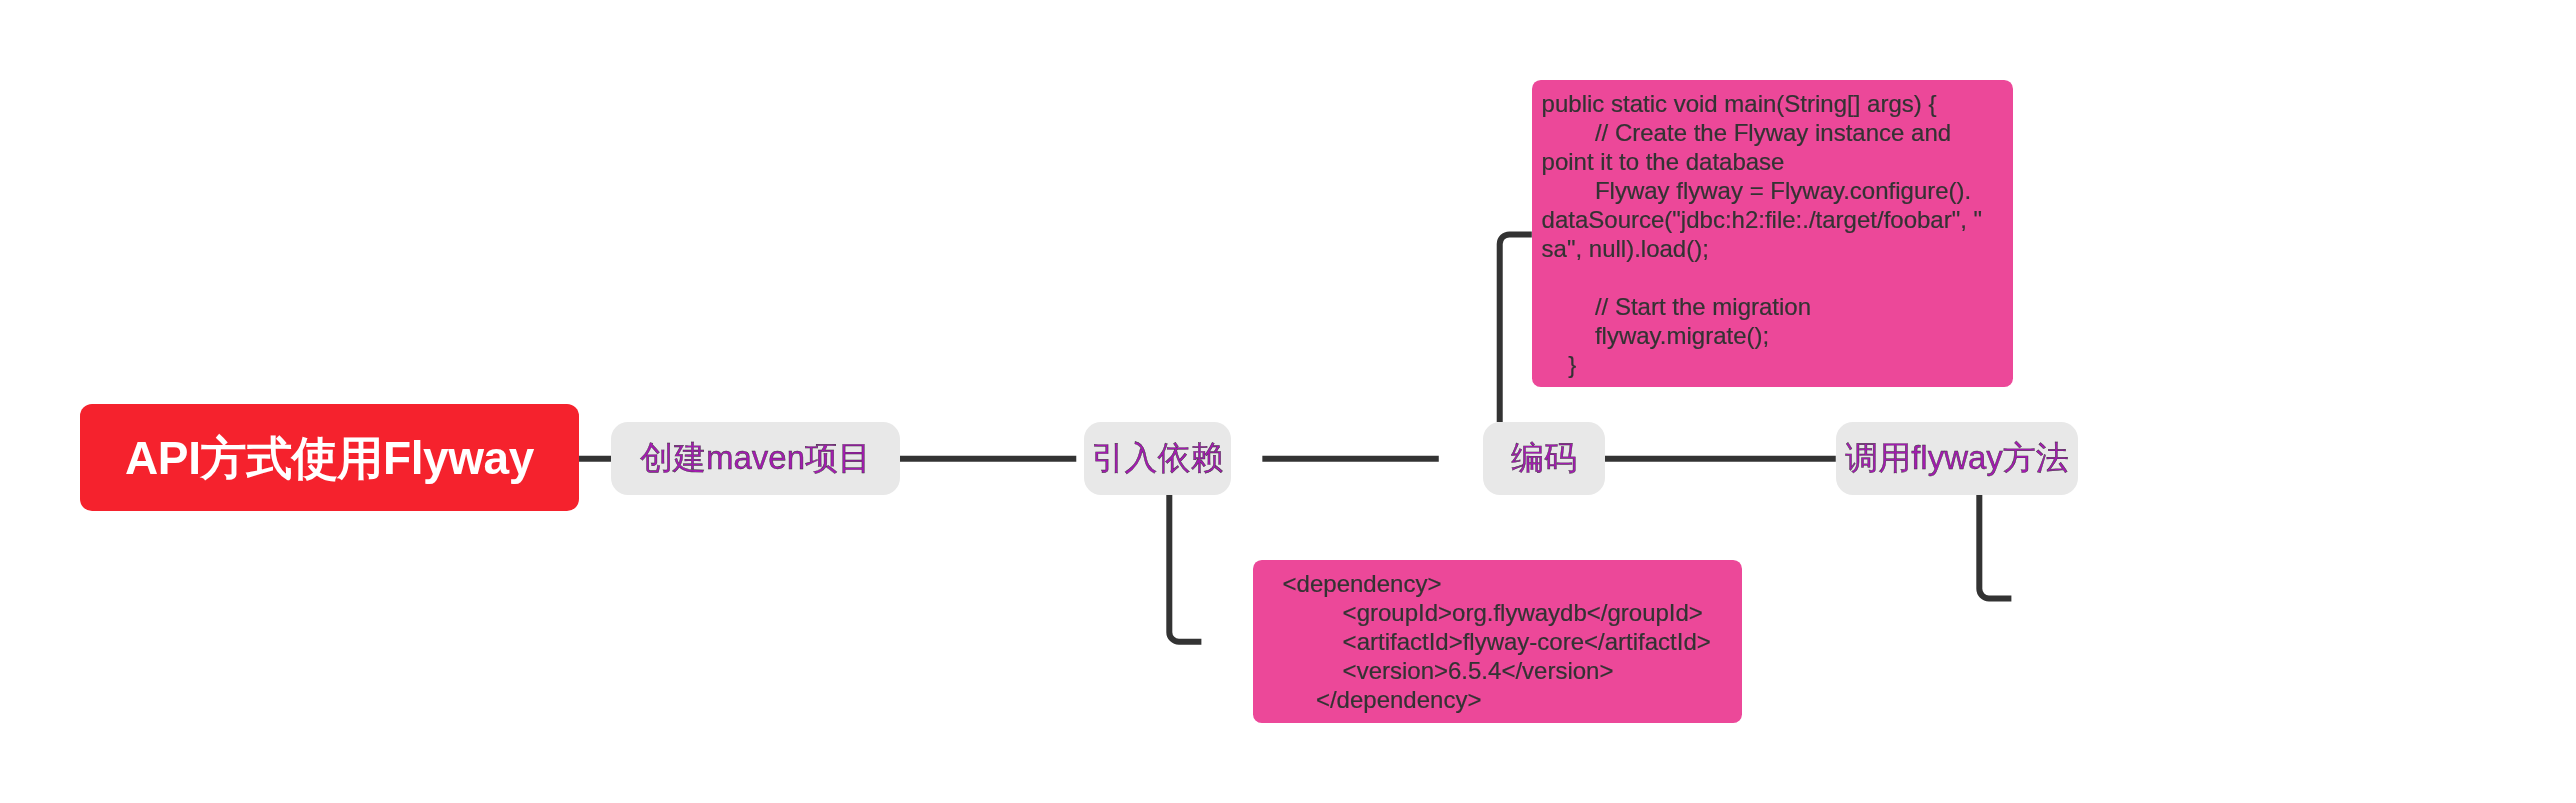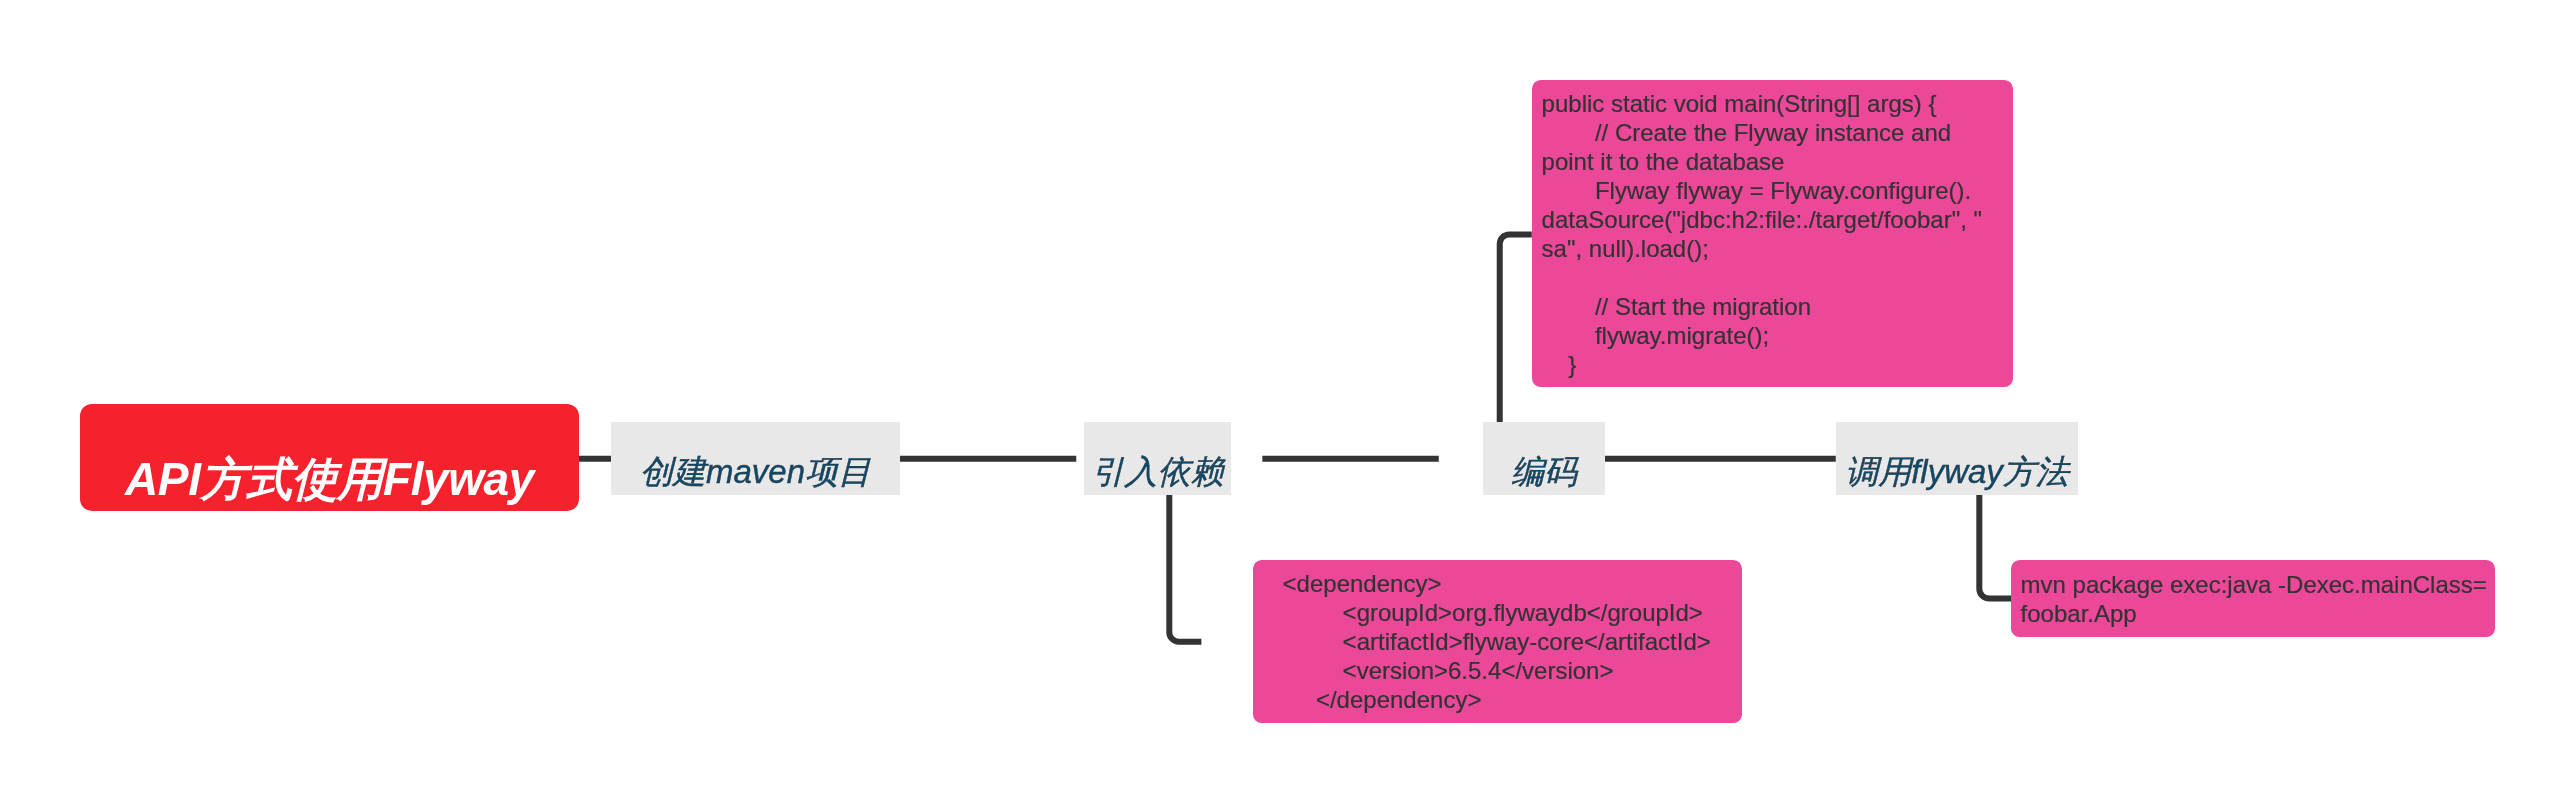--- a/index.html
+++ b/index.html
@@ -1,25 +1,25 @@
 <!DOCTYPE html>
 <html style="font-size:13px"><head>
 <meta charset="utf-8">
 <title>API方式使用Flyway</title>
 <style>
   html,body{margin:0;padding:0;}
   body{width:2576px;height:804px;background:#ffffff;overflow:hidden;
        font-family:"Liberation Sans","DejaVu Sans",sans-serif;}
   #canvas{position:relative;width:2576px;height:804px;background:#ffffff;filter:blur(0px);}
   .edge-layer{position:absolute;left:0;top:0;width:2576px;height:804px;}
-  .node{position:absolute;box-sizing:border-box;display:flex;align-items:flex-end;
-        justify-content:center;white-space:nowrap;opacity:0.999;font-style:italic;}
+  .node{position:absolute;box-sizing:border-box;display:flex;align-items:center;
+        justify-content:center;white-space:nowrap;opacity:0.999;}
   .node.root{background:#f5222d;color:#ffffff;font-weight:700;border-radius:12px;
              font-size:46px;letter-spacing:-0.4px;padding-top:2.4px;}
-  .node.topic{background:#e8e8e8;color:#0c4a6e;border-radius:0;font-size:33px;
+  .node.topic{background:#e8e8e8;color:#a21caf;border-radius:17px;font-size:33px;
               -webkit-text-stroke:0.4px #333333;}
   .note{position:absolute;box-sizing:border-box;background:#ec4899;color:#333333;
         border-radius:8.8px;white-space:pre;font-size:24px;line-height:29px;
         opacity:0.999;-webkit-text-stroke:0.2px #333333;}
   .n-root{left:80px;top:404px;width:499px;height:107px;}
   .n-s1{left:611px;top:422px;width:289px;height:73px;}
   .n-s2{left:1076px;top:422px;width:147px;height:73px;margin-left:8px;}
   .n-s3{left:1483px;top:422px;width:122px;height:73px;}
   .n-s4{left:1836px;top:422px;width:242px;height:73px;}
   .note-code{left:1532px;top:80px;width:481px;height:307px;padding:9.2px 9.6px;}
@@ -73,17 +73,15 @@
         // Start the migration
         flyway.migrate();
     }</div>
 
   <div class="note note-dep">   &lt;dependency&gt;
             &lt;groupId&gt;org.flywaydb&lt;/groupId&gt;
             &lt;artifactId&gt;flyway-core&lt;/artifactId&gt;
             &lt;version&gt;6.5.4&lt;/version&gt;
         &lt;/dependency&gt;</div>
 
-  <div class="note note-cmd">mvn package exec:java -Dexec.mainClass=
-foobar.App</div>
 
 </div>
 
 
 </body></html>

